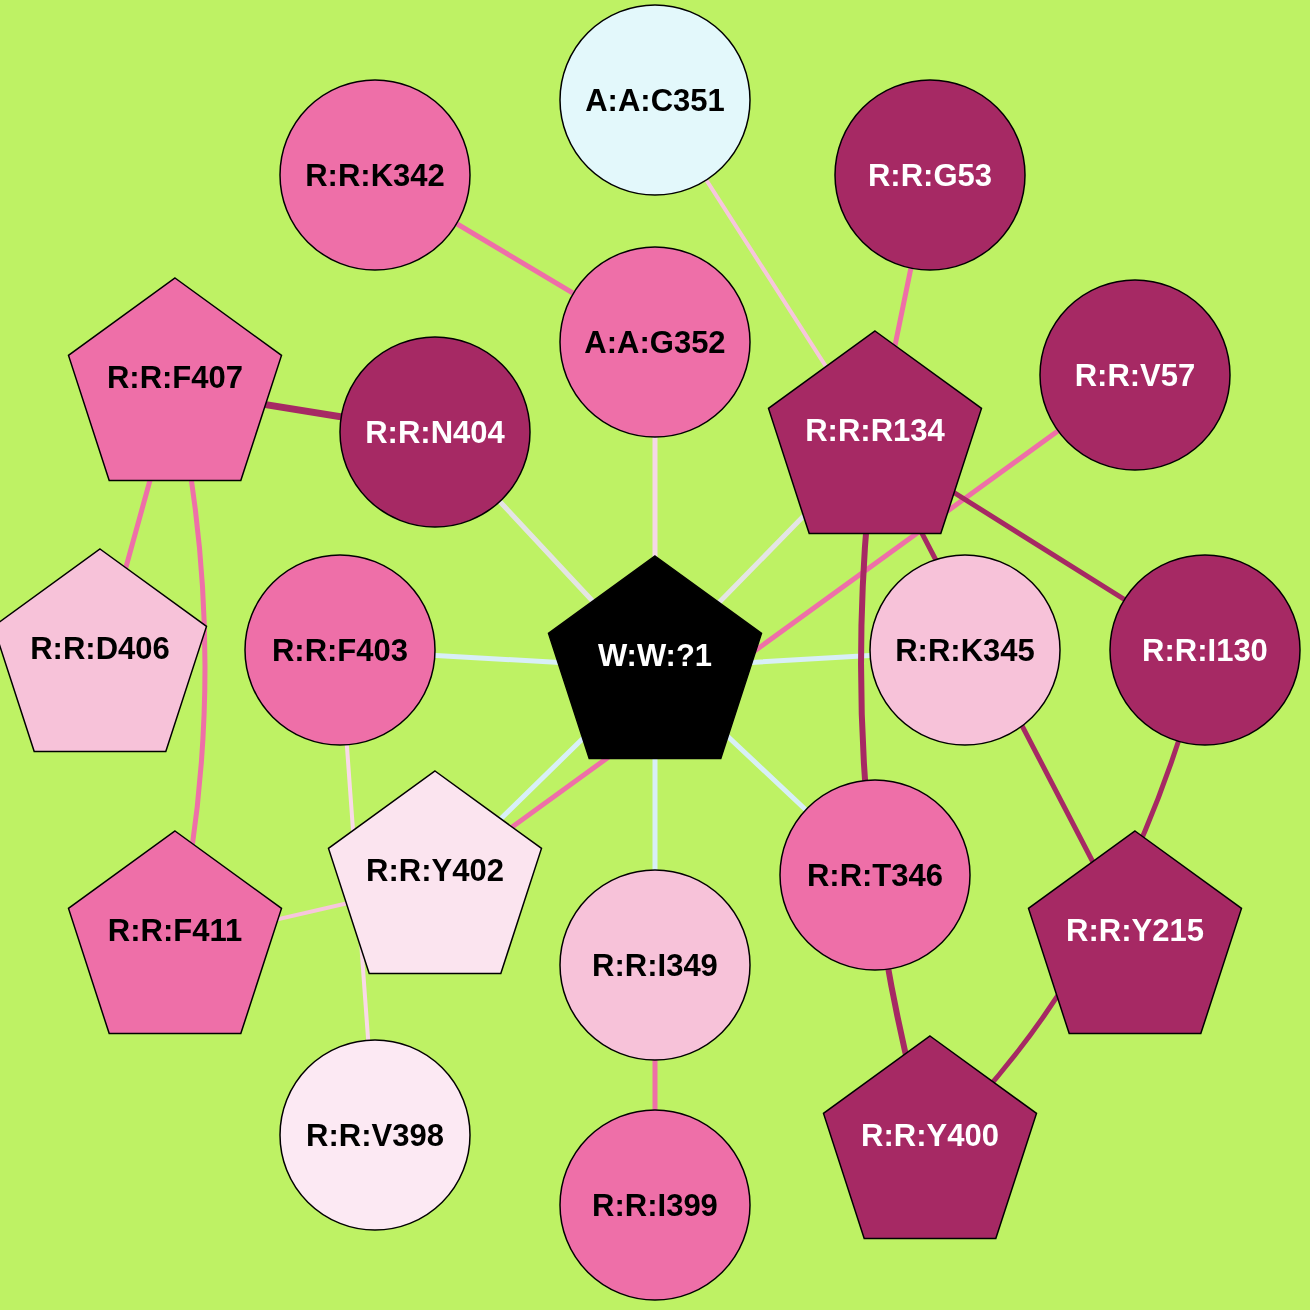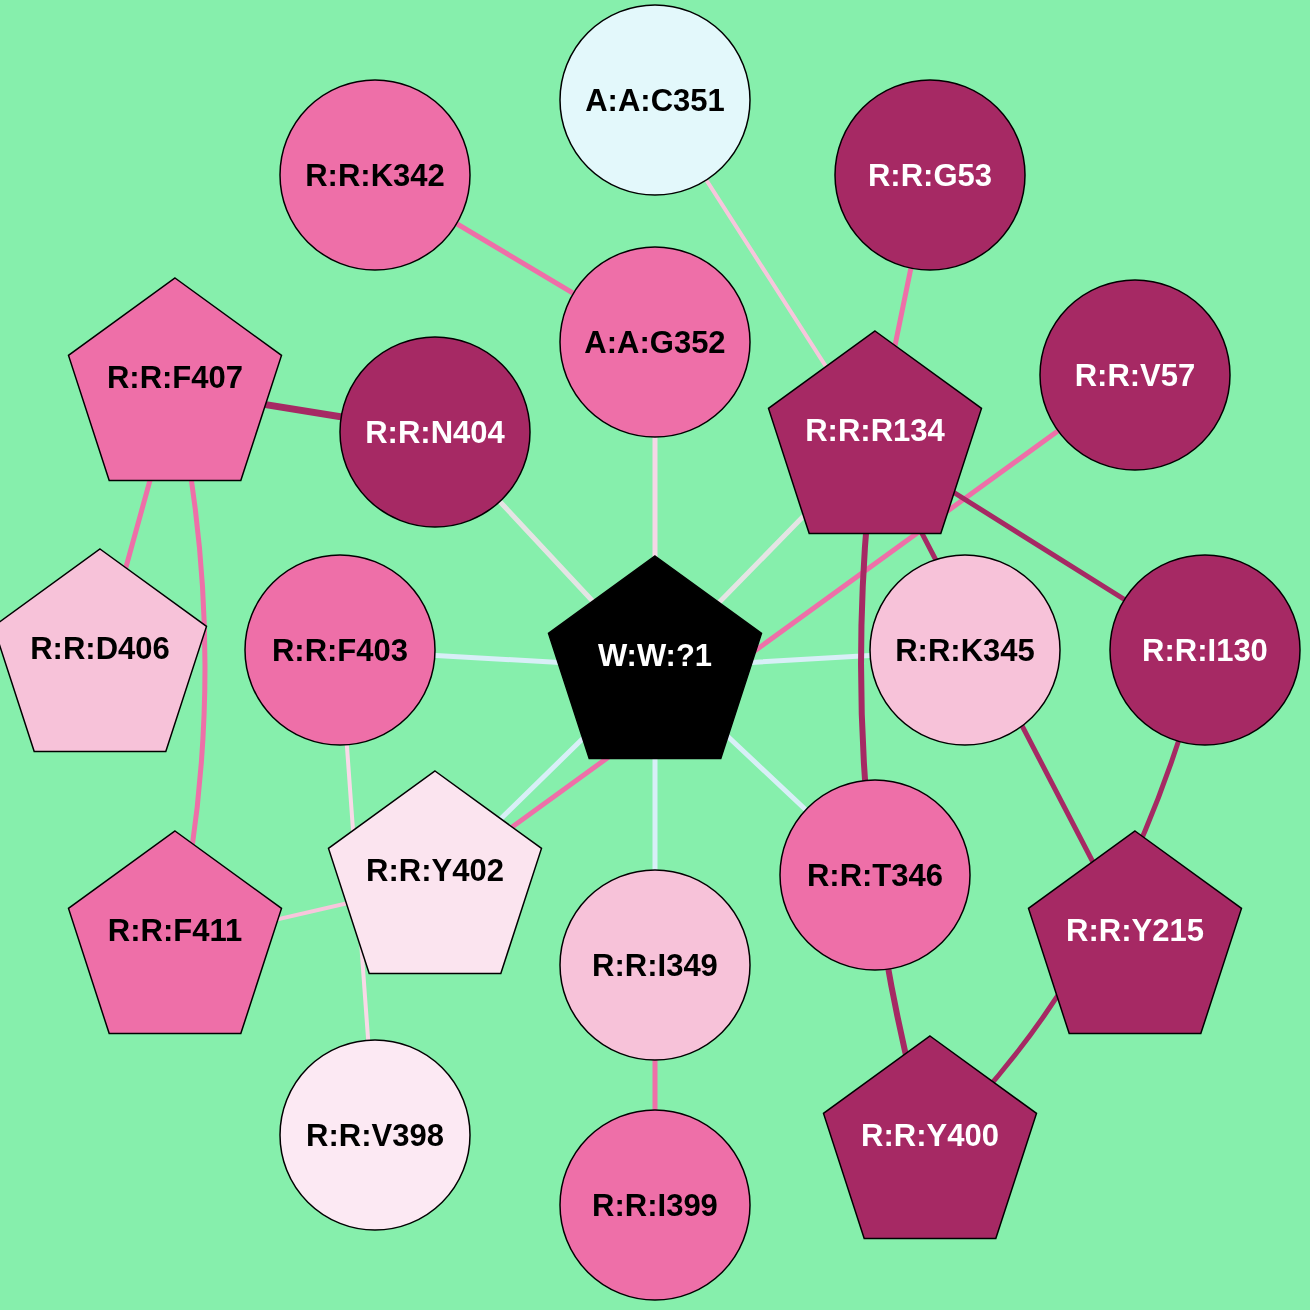--- a/index.html
+++ b/index.html
@@ -4,21 +4,21 @@
 <style>
   html, body {
     margin: 0;
     padding: 0;
     background: #ffffff;
   }
   .stage {
     position: relative;
     width: 1310px;
     height: 1310px;
-    background: #86efac;
+    background: #bef264;
     overflow: hidden;
   }
   svg {
     display: block;
   }
   .node-label {
     font-family: "Liberation Sans", sans-serif;
     font-size: 31px;
     font-weight: bold;
     pointer-events: none;

